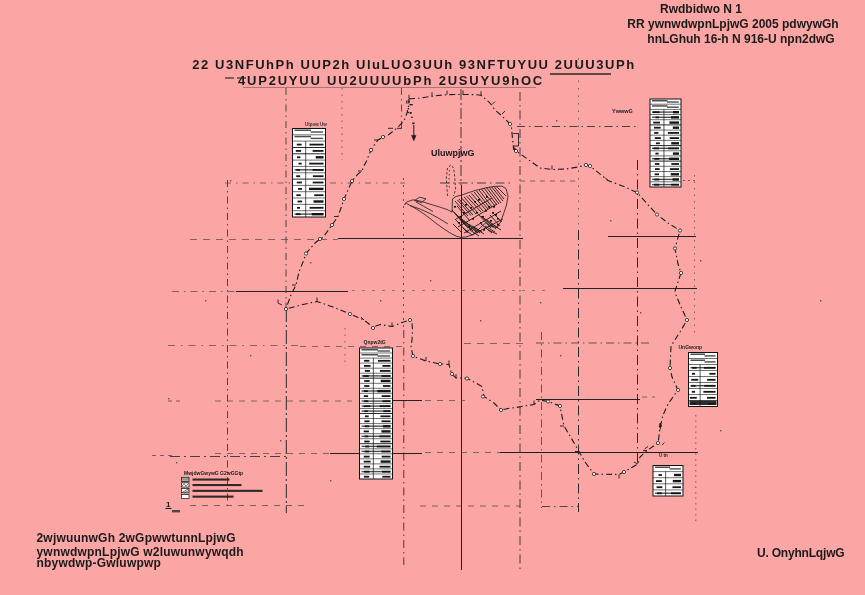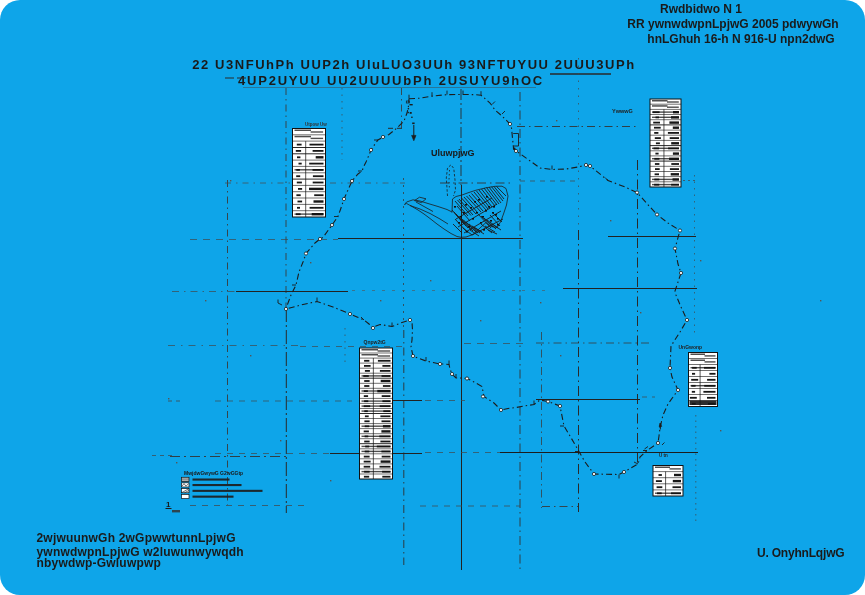--- a/index.html
+++ b/index.html
@@ -1,17 +1,17 @@
 <!DOCTYPE html>
 <html><head>
 <meta charset="utf-8">
 <title>Map</title>
 <style>
 html,body{margin:0;padding:0;background:#ffffff;}
-#page{width:865px;height:595px;position:relative;background:#0ea5e9;overflow:hidden;border-radius:20px;-webkit-font-smoothing:antialiased;}
+#page{width:865px;height:595px;position:relative;background:#fca5a5;overflow:hidden;-webkit-font-smoothing:antialiased;}
 text{-webkit-font-smoothing:antialiased;}
 </style>
 </head>
 <body>
 
 <div id="page">
 <svg width="865" height="595" viewBox="0 0 865 595">
 
 <g>
 <text x="701" y="12.5" font-family="&quot;Liberation Sans&quot;, sans-serif" font-size="12" font-weight="bold" text-anchor="middle" fill="#1a1a1a">Rwdbidwo N 1</text>

